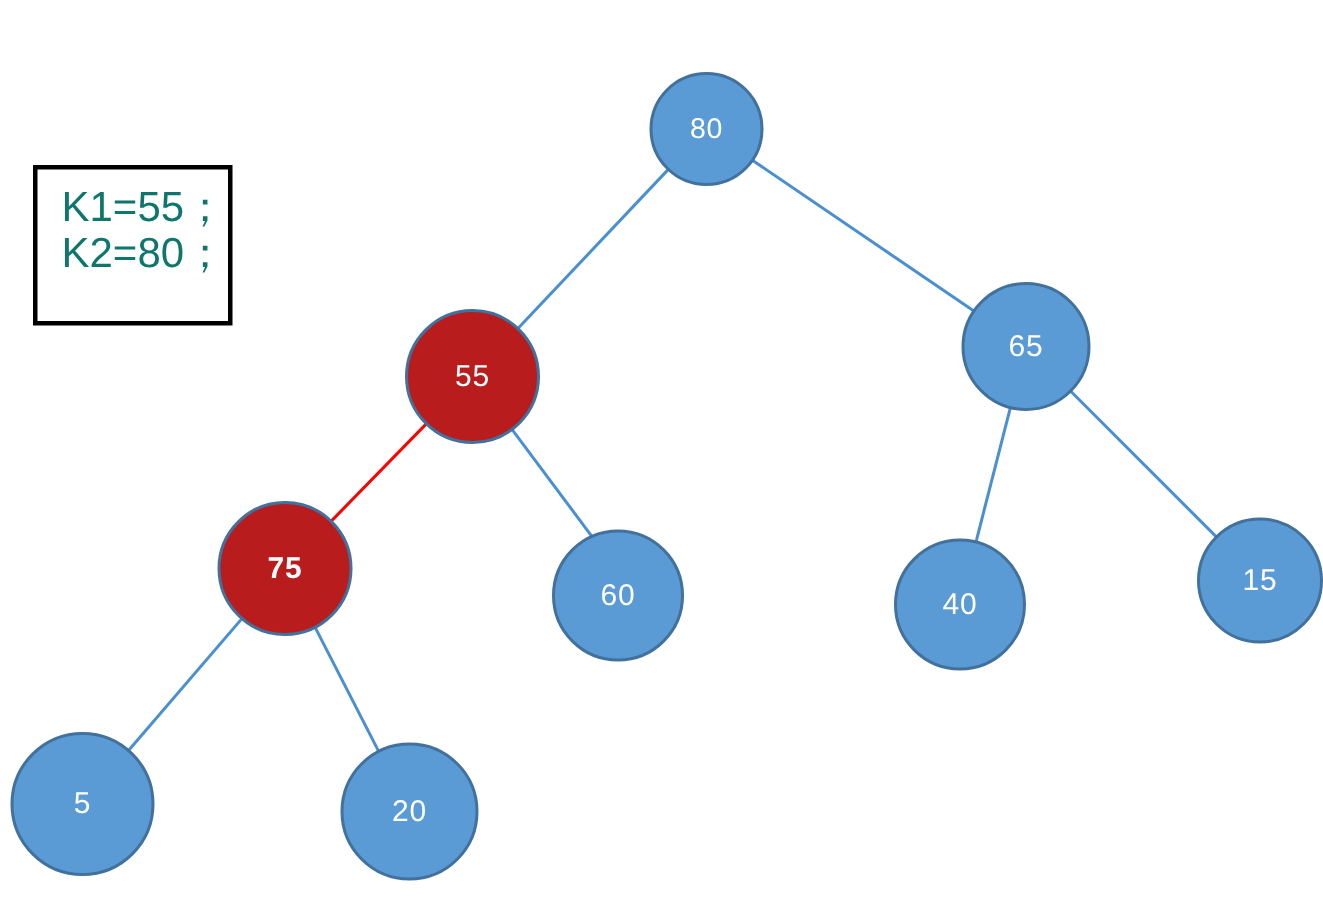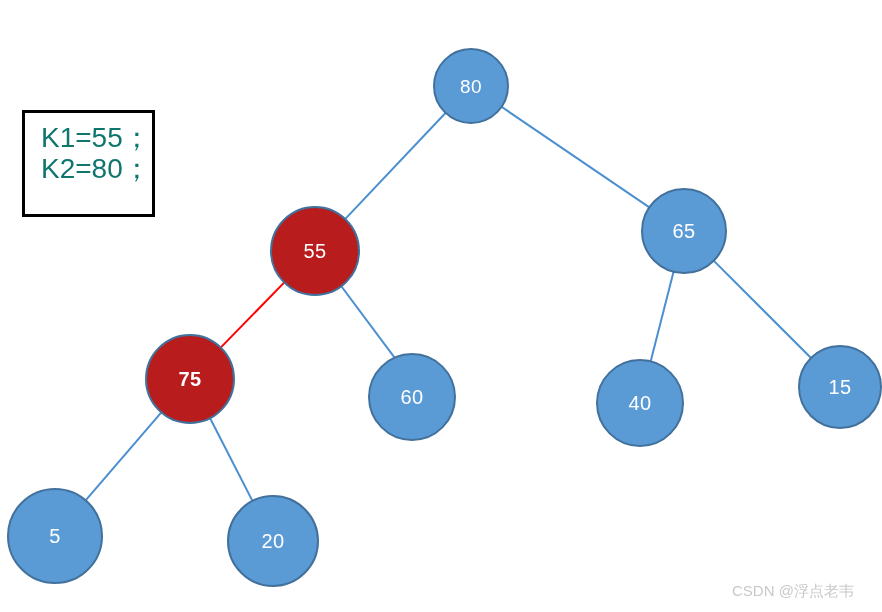--- a/index.html
+++ b/index.html
@@ -117,15 +117,14 @@
       <div class="node blue" style="left: 227px; top: 495px; width: 92px; height: 92px;">
         <span class="node-label" style="font-size: 20px;">20</span>
       </div>
     </div>
 
   <div id="legend-box" style="left: 22px; top: 110px; width: 133px; height: 107px;">
       <div class="legend-line">K1=55；</div>
       <div class="legend-line">K2=80；</div>
     </div>
 
-  <div id="watermark" style="left: 732px; top: 582px;">CSDN @浮点老韦</div>
 
 </div>
 
 </body></html>

